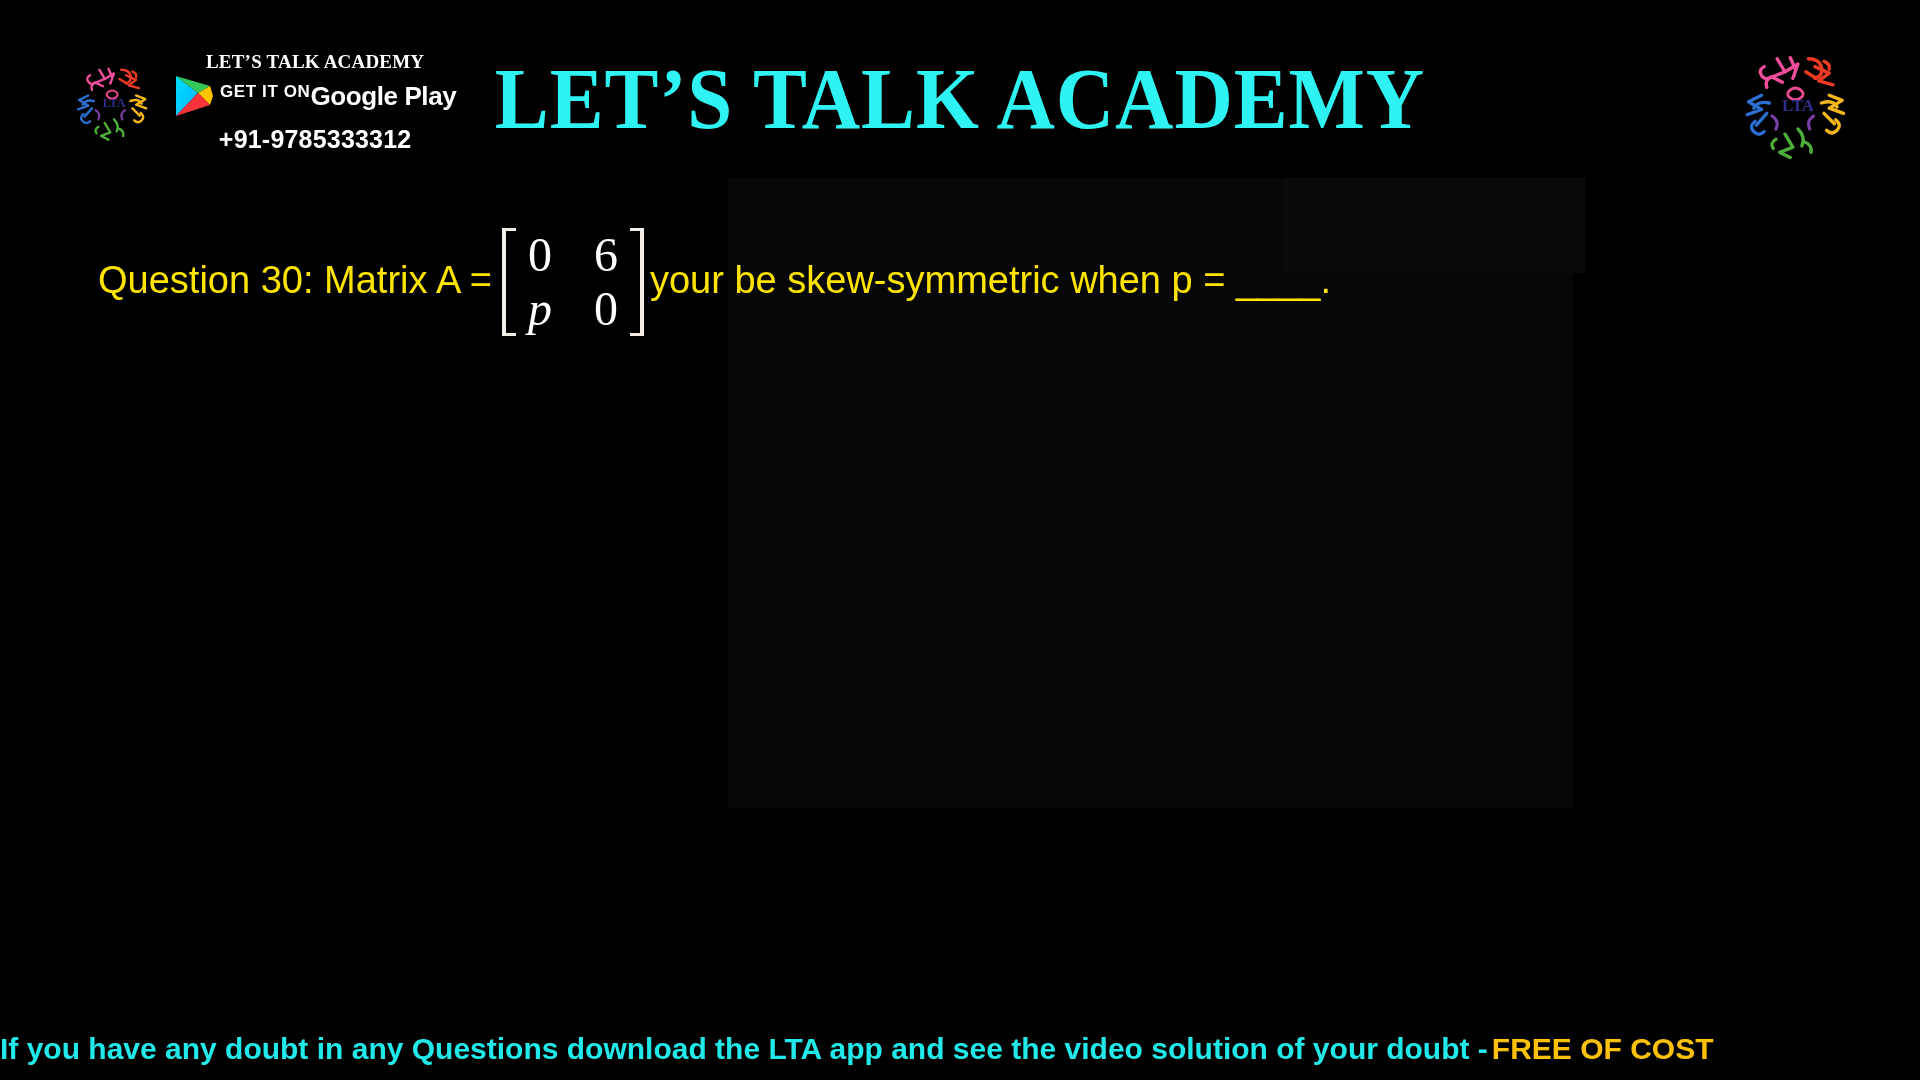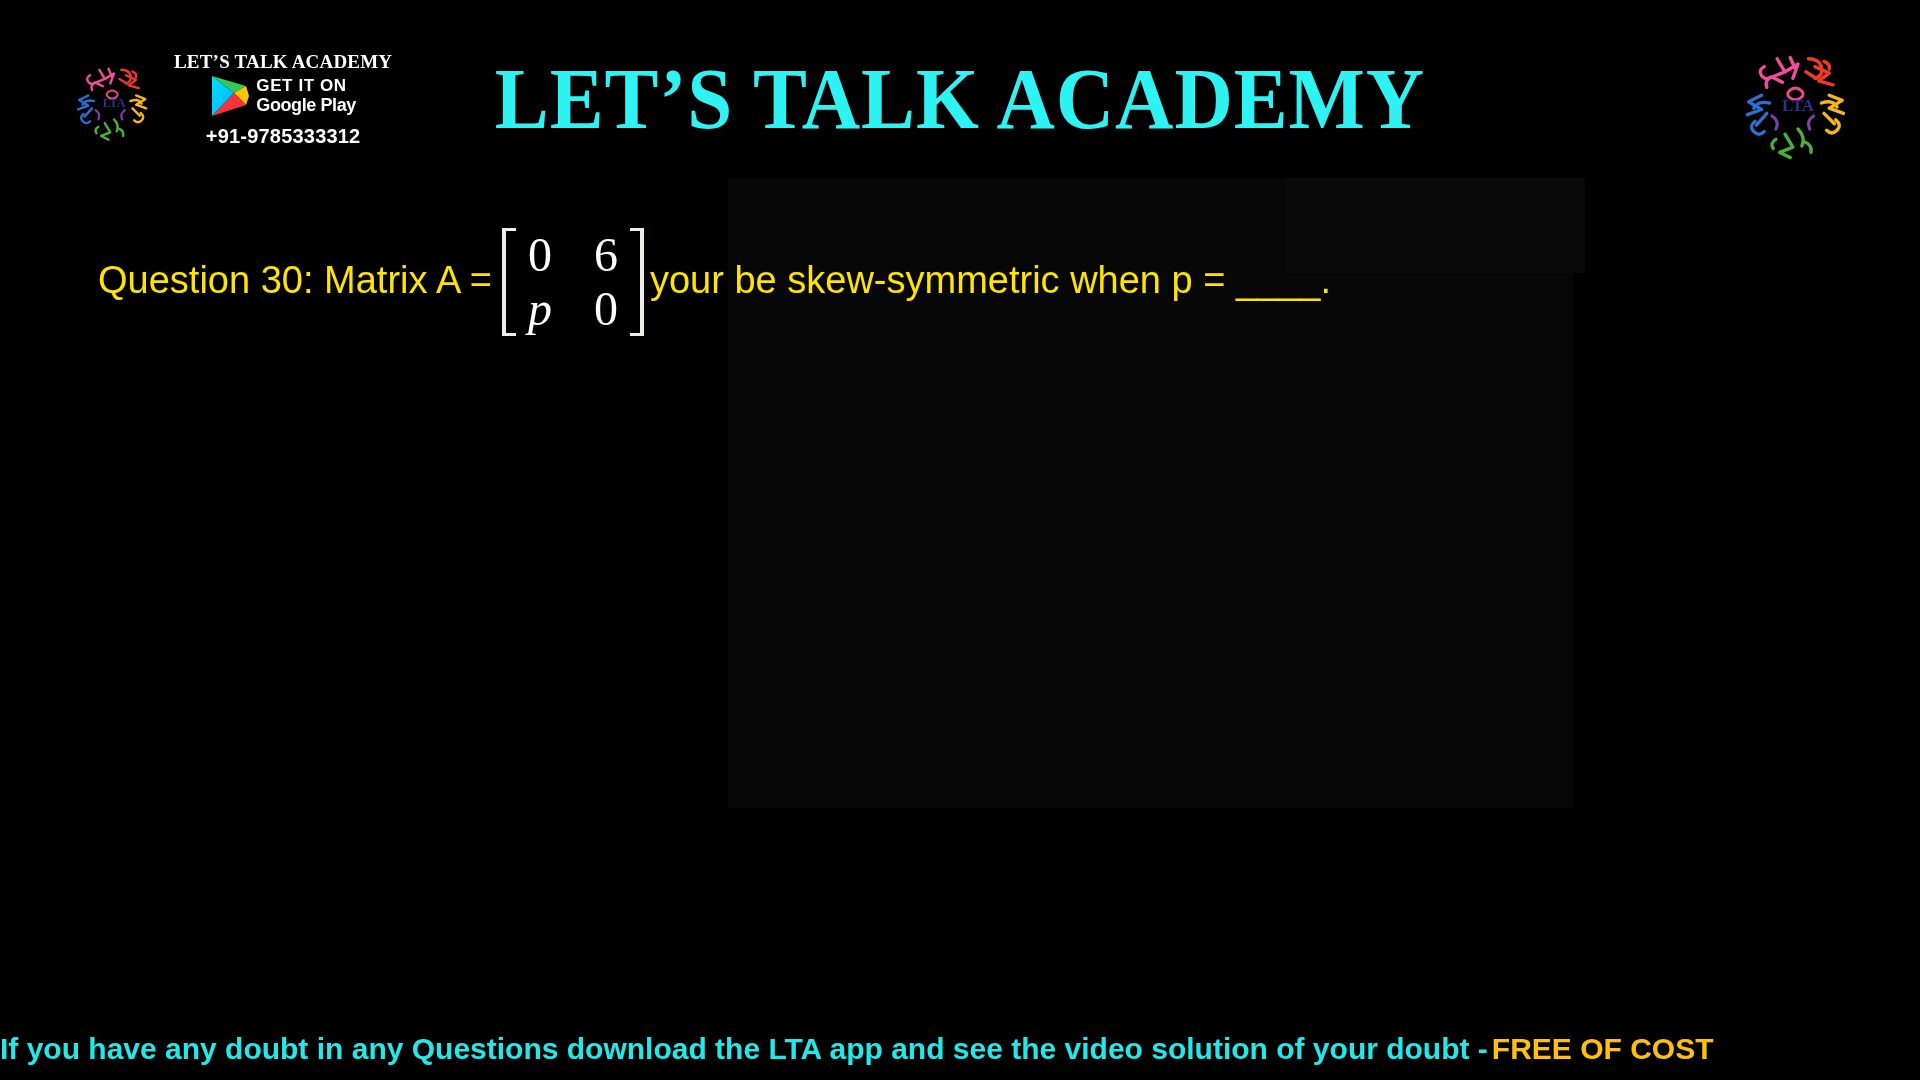--- a/index.html
+++ b/index.html
@@ -65,39 +65,39 @@
     letter-spacing: .2px;
     white-space: nowrap;
     line-height: 1.1;
   }
   .badge-row {
     display: flex;
     align-items: center;
     margin-top: 1px;
   }
   .play-triangle { width: 40px; height: 44px; display:block; margin-right: 6px; }
-  .badge-texts { display:flex; flex-direction:column; align-items:flex-start; }
+  .badge-texts { display:flex; flex-direction:row; align-items:flex-start; }
   .badge-getiton {
     color: #ffffff;
     font-size: 17px;
     font-weight: bold;
     letter-spacing: .6px;
     line-height: 1;
     margin-bottom: 2px;
   }
   .badge-gplay {
     color: #ffffff;
-    font-size: 18px;
+    font-size: 26px;
     font-weight: bold;
     letter-spacing: -0.4px;
     line-height: 1;
   }
   .badge-phone {
     color: #ffffff;
-    font-size: 20px;
+    font-size: 25px;
     font-weight: bold;
     margin-top: 7px;
     letter-spacing: .2px;
   }
 
   
   .site-title {
     position: absolute;
     left: 0; top: 56px;
     width: 1920px;

